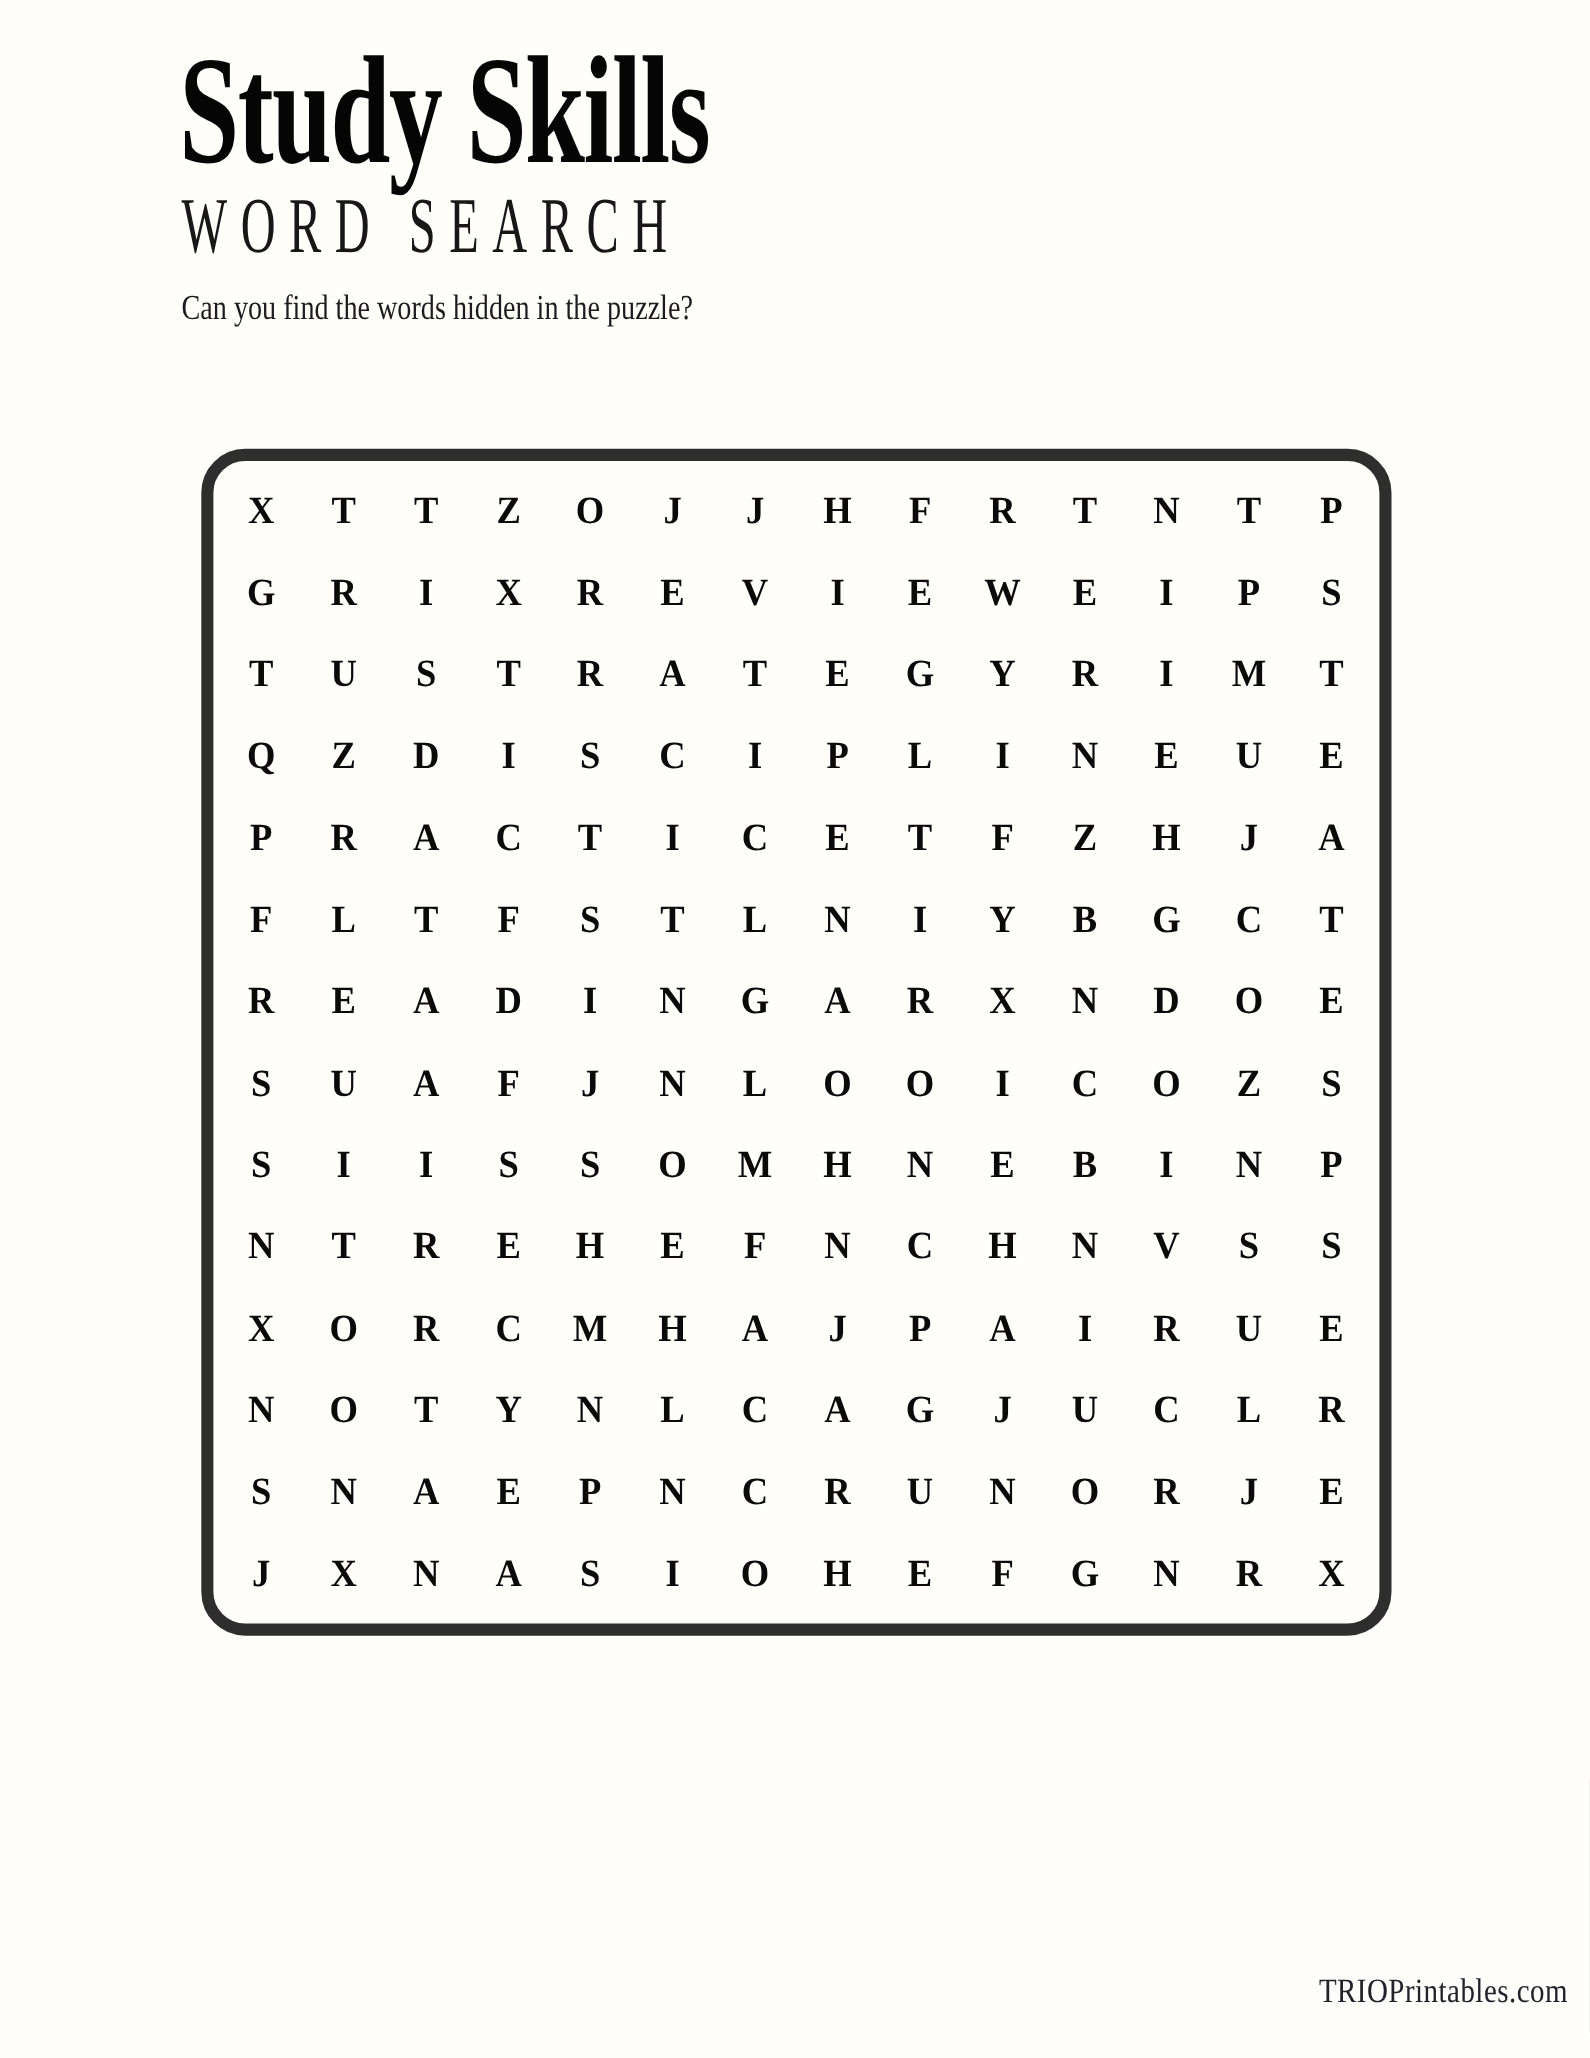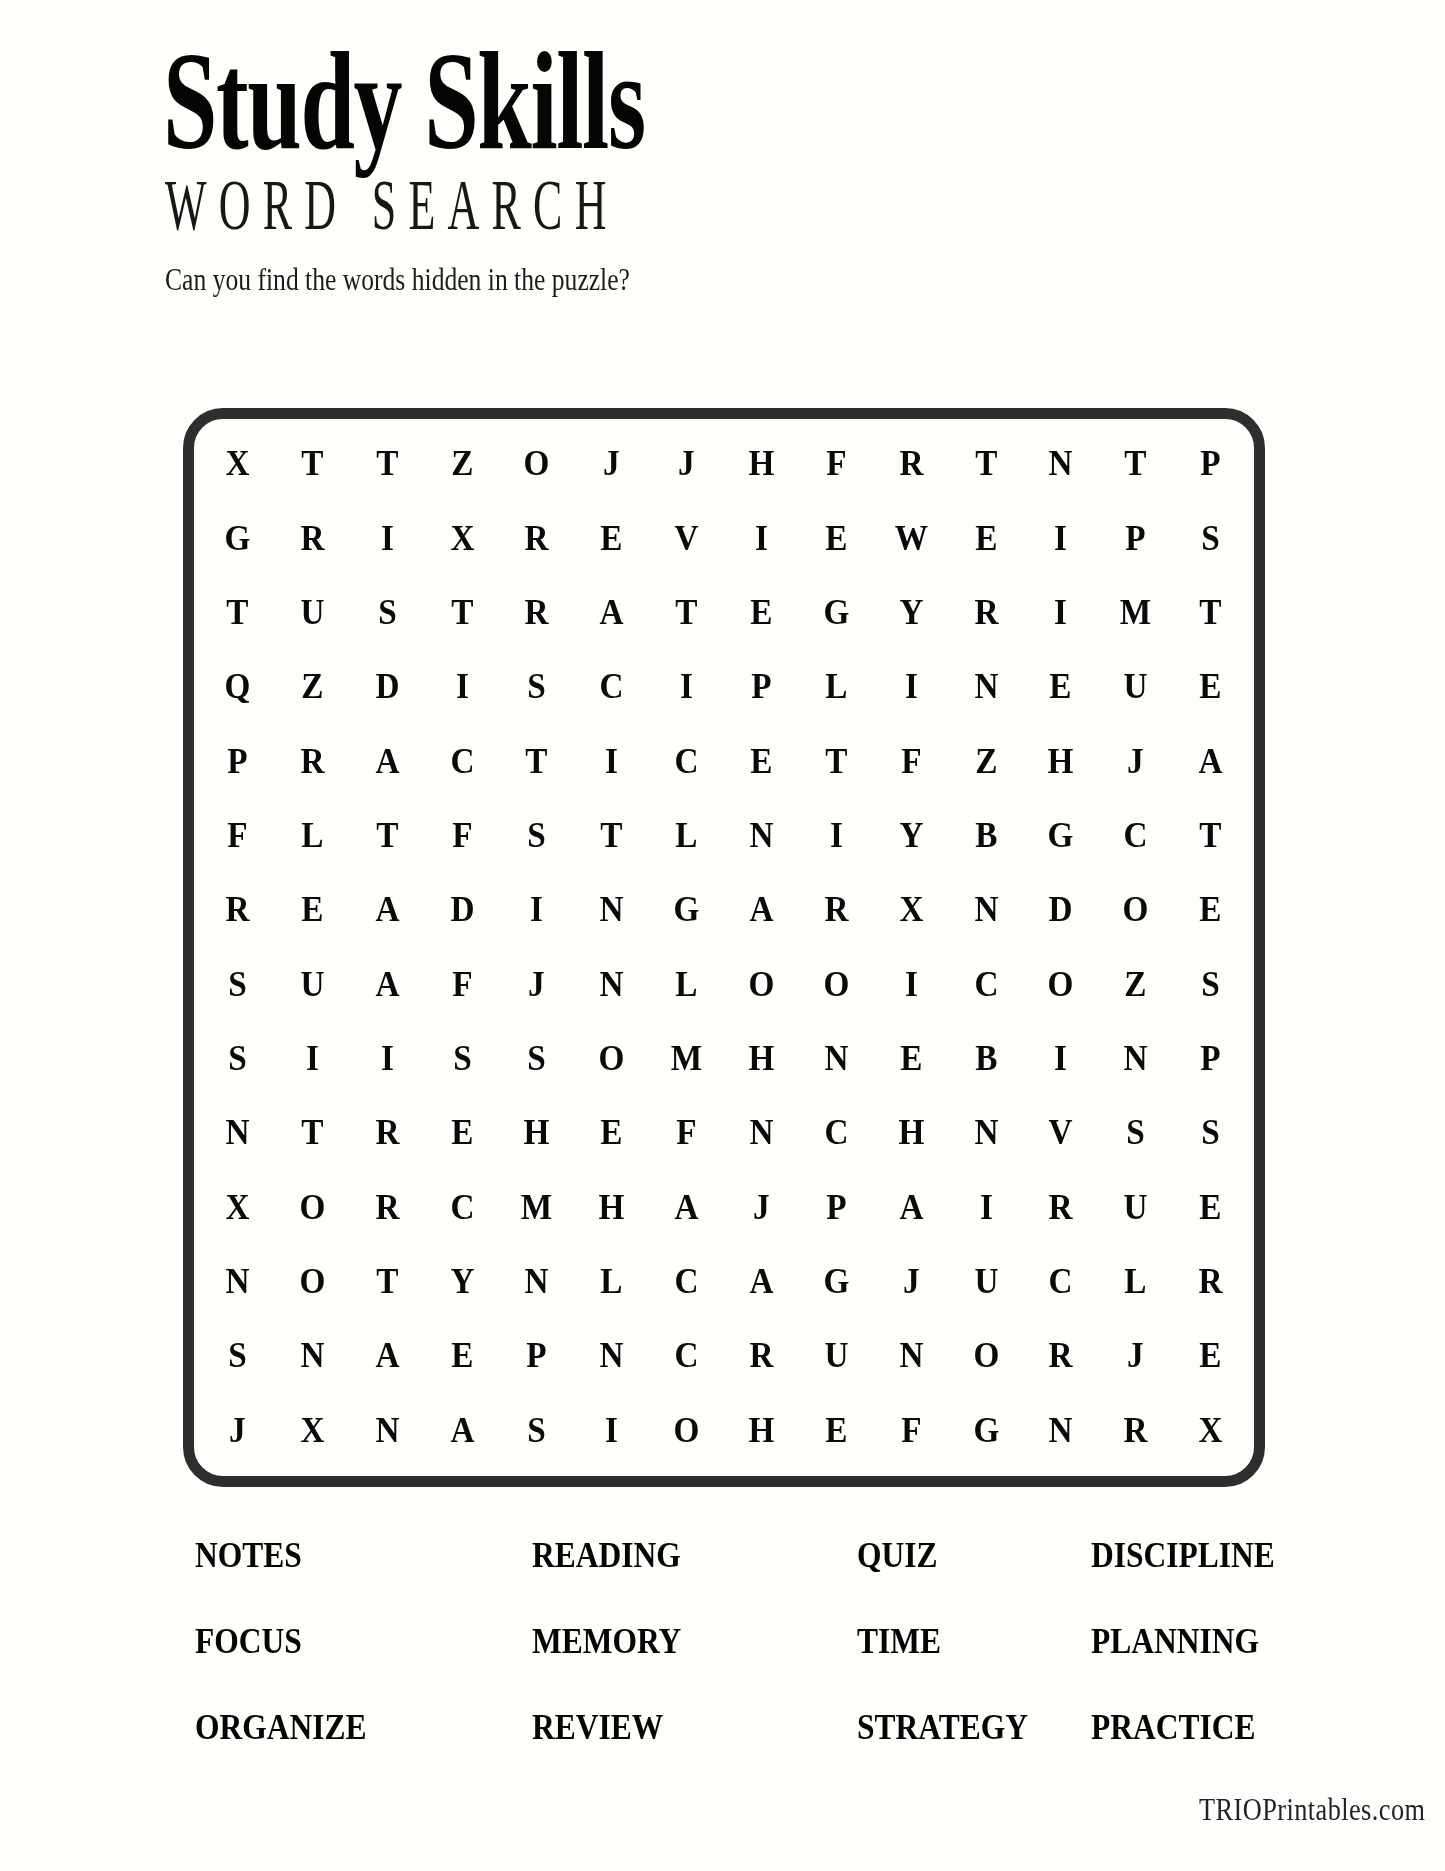--- a/index.html
+++ b/index.html
@@ -325,32 +325,18 @@
       <span class="cell">O</span>
       <span class="cell">H</span>
       <span class="cell">E</span>
       <span class="cell">F</span>
       <span class="cell">G</span>
       <span class="cell">N</span>
       <span class="cell">R</span>
       <span class="cell">X</span>
     </div>
 
-  <div class="words" id="word-list">
-      <div class="word">NOTES</div>
-      <div class="word">READING</div>
-      <div class="word">QUIZ</div>
-      <div class="word">DISCIPLINE</div>
-      <div class="word">FOCUS</div>
-      <div class="word">MEMORY</div>
-      <div class="word">TIME</div>
-      <div class="word">PLANNING</div>
-      <div class="word">ORGANIZE</div>
-      <div class="word">REVIEW</div>
-      <div class="word">STRATEGY</div>
-      <div class="word">PRACTICE</div>
-    </div>
 
   <div class="footer">
     <span class="footer-text">TRIOPrintables.com</span>
   </div>
 
 </div>
 
 </body></html>

